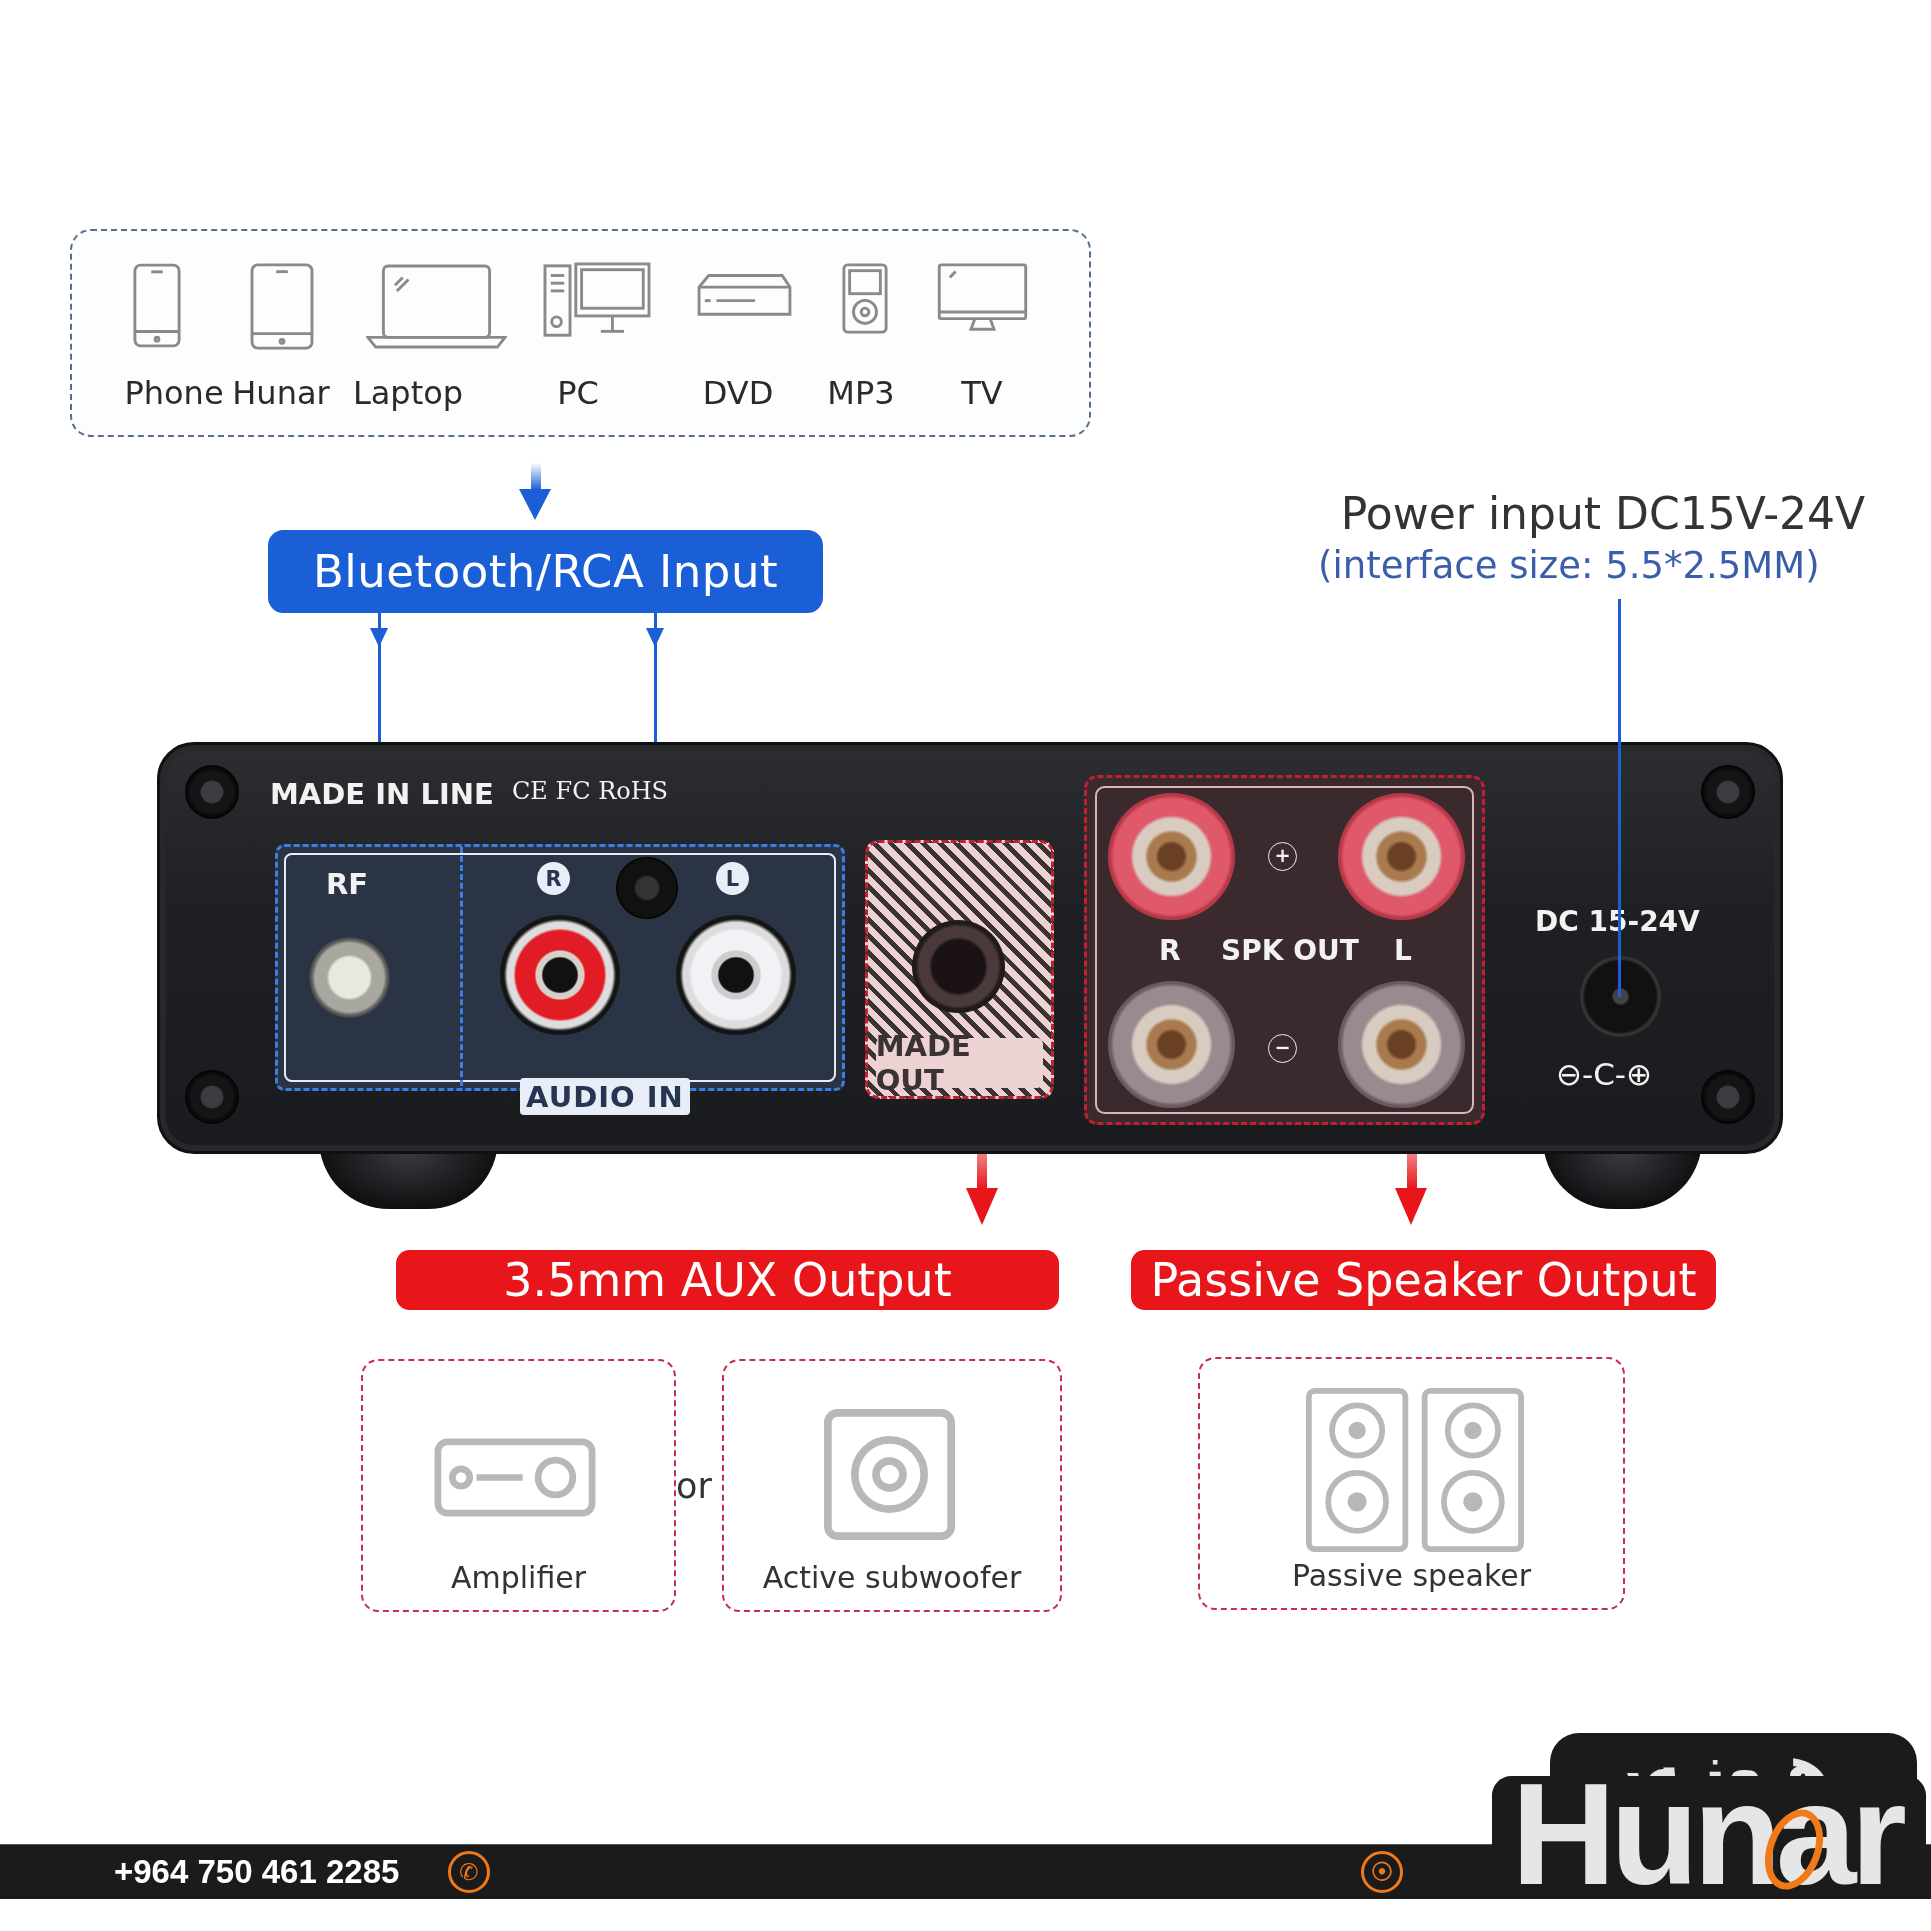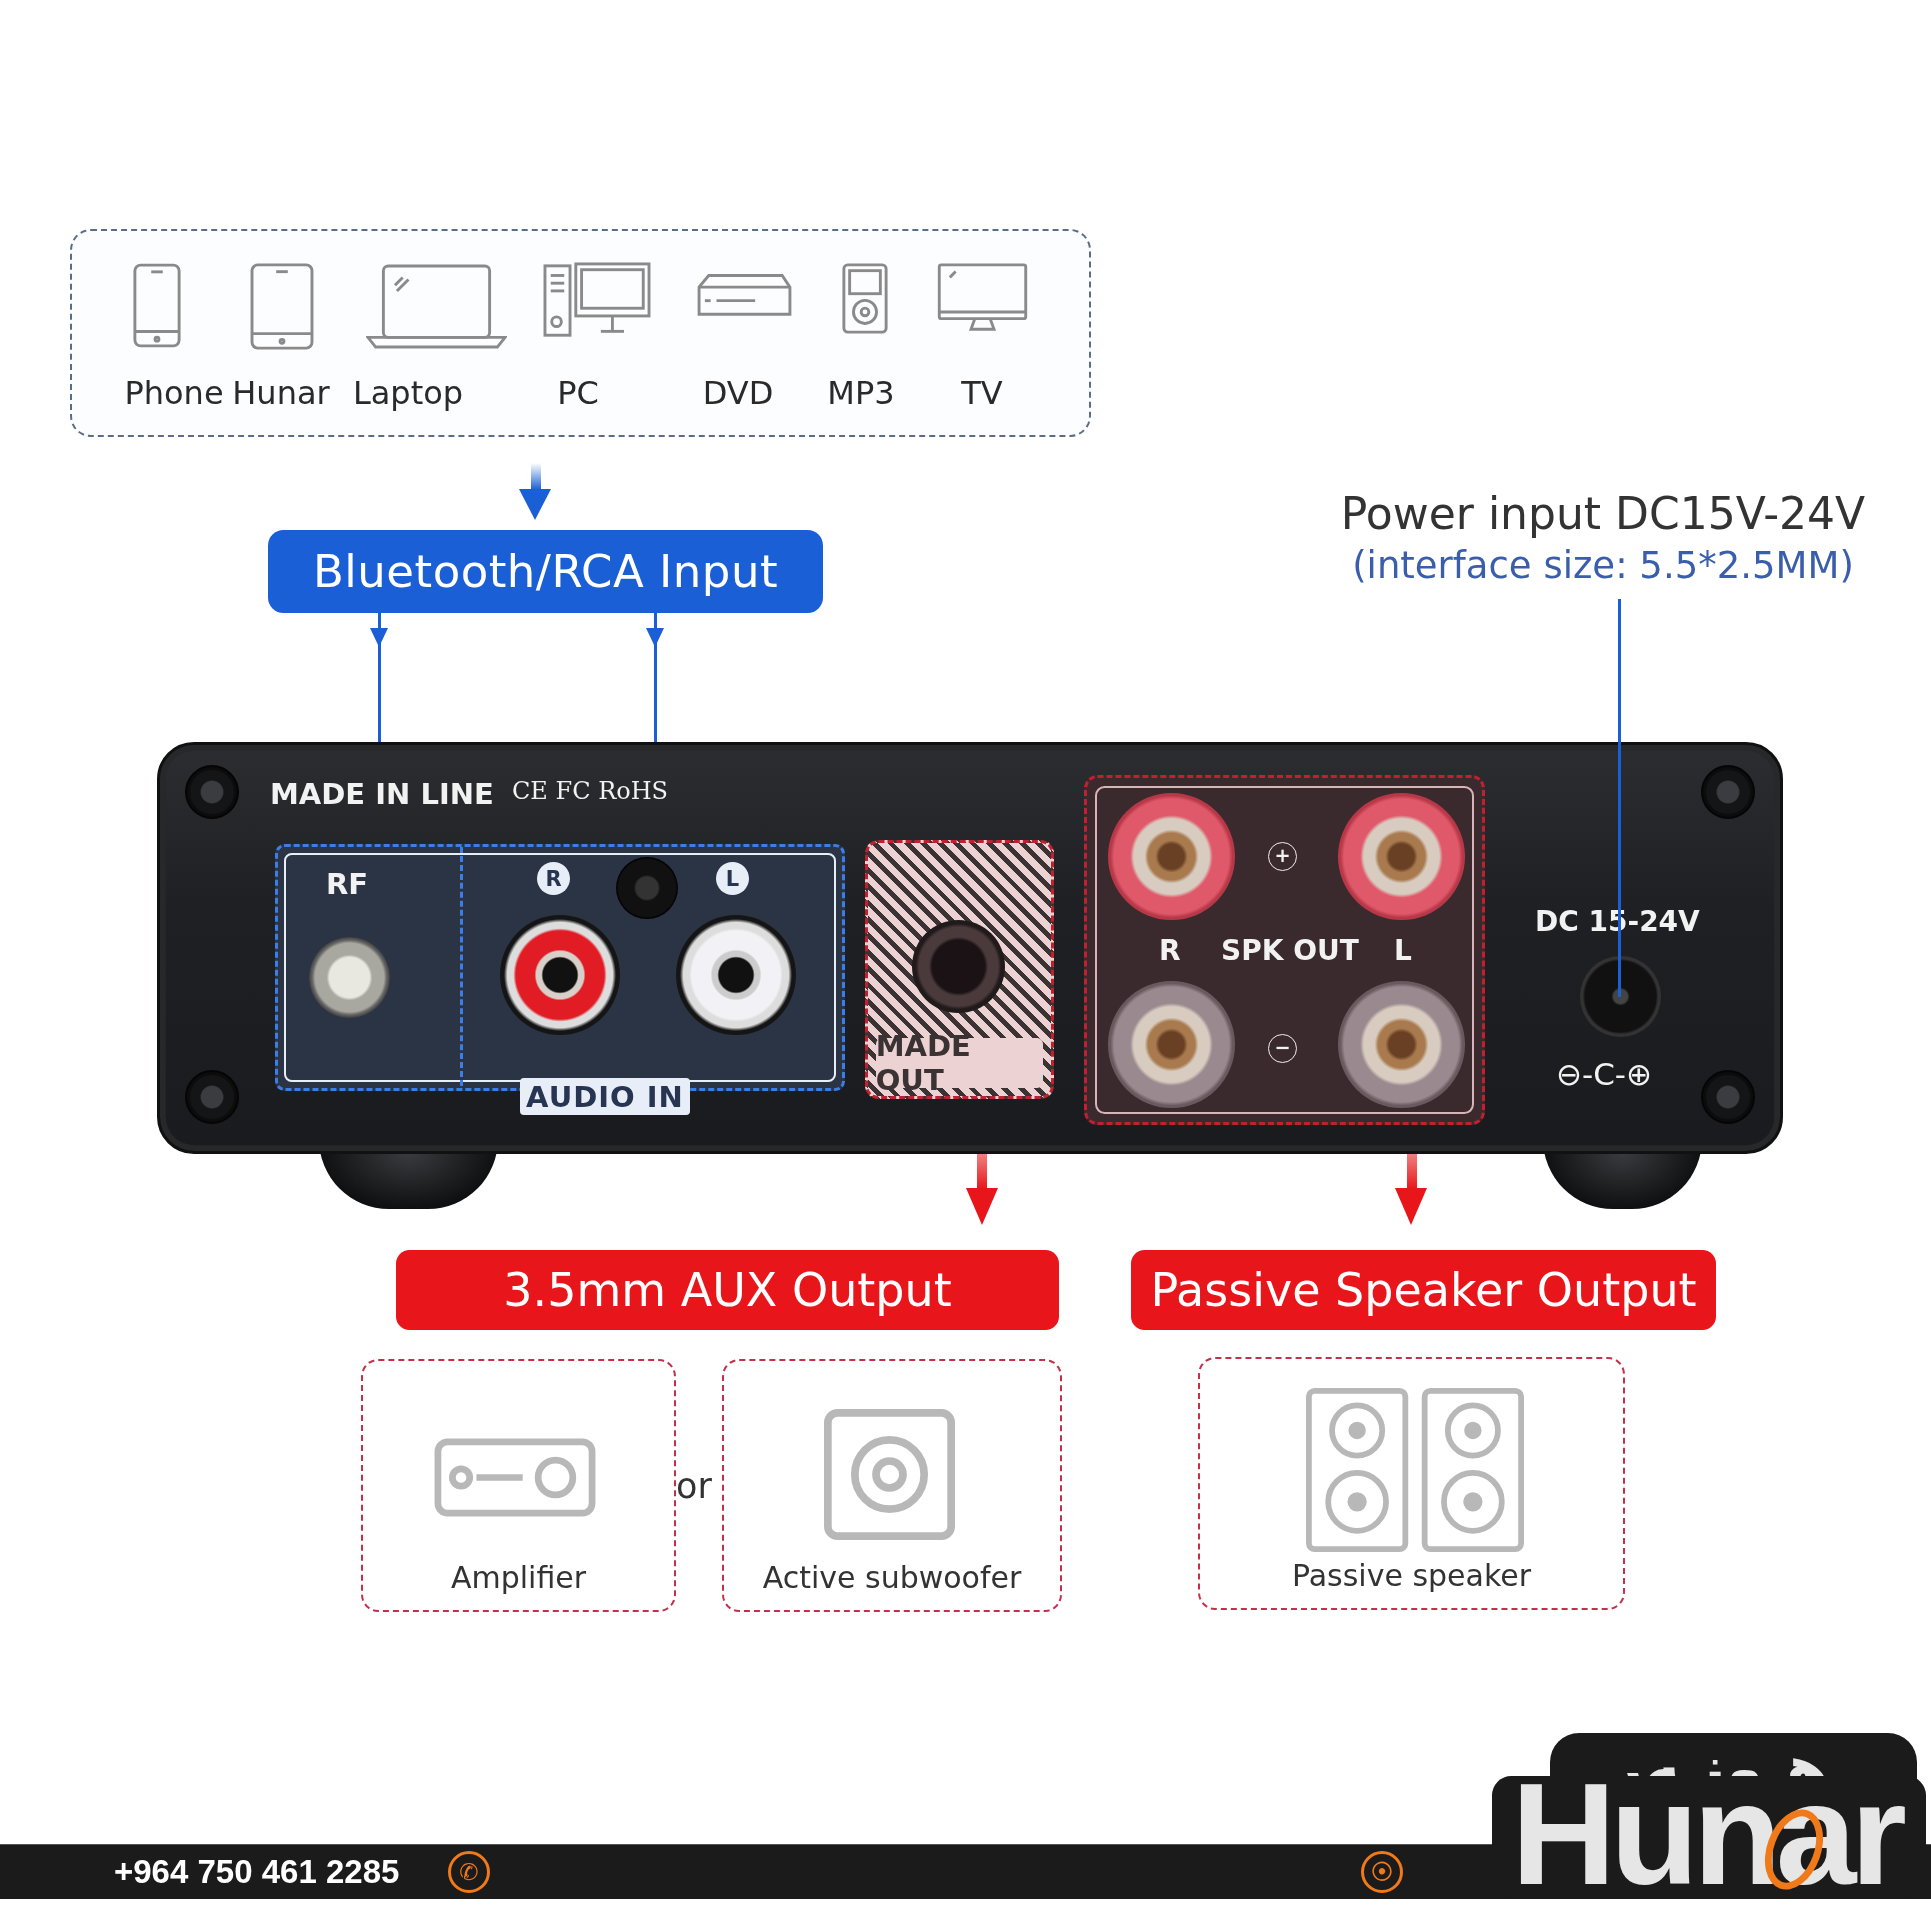--- a/index.html
+++ b/index.html
@@ -14,42 +14,42 @@
   .dev-label { position: absolute; top: 143px; font-size: 32px; color: #2a2a2a; white-space: nowrap; transform: translateX(-50%); }
 
   
   .arrow-shaft { position: absolute; width: 9.7px; }
   .arrow-head { position: absolute; width: 0; height: 0; border-left: 16.4px solid transparent; border-right: 16.4px solid transparent; }
 
   .blue-label { left: 268px; top: 530px; width: 555px; height: 83px; background: #1a5fd6; border-radius: 15.4px; color: #fff; font-size: 45px; display: flex; align-items: center; justify-content: center; letter-spacing: 0.5px; }
   .vline { position: absolute; width: 2.9px; background: #1a5fd6; }
 
   .power1 { left: 1318px; top: 488px; width: 570px; text-align: center; font-size: 44px; color: #333; white-space: nowrap; }
-  .power2 { left: 1318px; top: 544px; width: 570px; text-align: center; font-size: 37px; color: #3a5eab; white-space: nowrap; }
+  .power2 { left: 1318px; top: 544px; width: 570px; font-size: 37px; color: #3a5eab; white-space: nowrap; }
 
   
   .chassis { left: 157px; top: 742px; width: 1626px; height: 412px; background: linear-gradient(180deg, #2b2d31 0%, #1e2024 40%, #1a1b1e 100%); border-radius: 37px; border: 3.9px solid #101113; box-shadow: inset 0 0 0 5.8px #262829; }
   .screw { position: absolute; width: 54px; height: 54px; border-radius: 50%; background: radial-gradient(circle, #3a3c40 0 30%, #141517 34% 60%, #0c0c0d 64%); border: 2.9px solid #050505; }
   .silk { position: absolute; color: #f2f2f2; font-family: "DejaVu Sans", sans-serif; font-weight: bold; white-space: nowrap; }
 
   .rf-panel { left: 275px; top: 844px; width: 570px; height: 247px; background: #2a3445; border: 3.9px dashed #3c7ee8; border-radius: 9.7px; }
   .rf-panel-inner { position: absolute; left: 5.8px; top: 5.8px; right: 5.8px; bottom: 5.8px; border: 2.9px solid #e8eef8; border-radius: 7.7px; }
   .audio-in-tag { position: absolute; left: 473px; top: 1078px; width: 170px; height: 37px; background: #e8eef8; border-radius: 3.9px; color: #273552; font-weight: bold; font-size: 29px; display: flex; align-items: center; justify-content: center; letter-spacing: 1px; margin-left: 47px; }
   .rca { position: absolute; border-radius: 50%; }
 
   .lineout { left: 865px; top: 840px; width: 189px; height: 259px; border: 3.9px dashed #c02030; border-radius: 13.5px; background: repeating-linear-gradient(45deg, #ecd2d3 0 6.8px, #3a3233 6.8px 11.6px); }
   .lineout-label { position: absolute; left: 7.7px; right: 7.7px; bottom: 7.7px; height: 50px; background: #ecd2d3; color: #3a3233; font-weight: bold; font-size: 29px; display: flex; align-items: center; justify-content: center; border-radius: 5.8px; }
 
   .spk { left: 1084px; top: 775px; width: 401px; height: 350px; border: 3.9px dashed #c02030; border-radius: 13.5px; background: #3a2a2e; }
   .spk-inner { position: absolute; left: 7.7px; top: 7.7px; right: 7.7px; bottom: 7.7px; border: 2.9px solid #d8b5b8; border-radius: 9.7px; }
   .post { position: absolute; width: 127px; height: 127px; border-radius: 50%; }
 
   .foot { position: absolute; background: radial-gradient(ellipse at 50% 20%, #3a3b3e, #0f1012 70%); border-radius: 0 0 87px 87px; }
 
-  .red-label { height: 80px; background: #e8161a; border-radius: 13.5px; color: #fff; font-size: 46px; display: flex; align-items: center; justify-content: center; white-space: nowrap; }
+  .red-label { height: 60px; background: #e8161a; border-radius: 13.5px; color: #fff; font-size: 46px; display: flex; align-items: center; justify-content: center; white-space: nowrap; }
   .out-box { border: 2.9px dashed #c4304a; border-radius: 17.4px; background: #fff; }
   .out-label { position: absolute; left: 0; right: 0; bottom: 15.4px; text-align: center; font-size: 30px; color: #333; }
   .out-box svg { position: absolute; stroke: #b8b8b8; fill: none; }
 
   .footer { left: 0; top: 1844px; width: 1931px; height: 55px; background: #1b1b1b; border-top: 1.9px solid #555; }
   .footer-text { position: absolute; top: 7.7px; color: #fff; font-size: 32px; font-weight: bold; white-space: nowrap; }
   .ficon { position: absolute; top: 5.8px; width: 42px; height: 42px; border: 3.9px solid #f07a1a; border-radius: 50%; color: #f07a1a; font-size: 23px; display: flex; align-items: center; justify-content: center; }
 
   .logo { left: 1492px; top: 1733px; width: 434px; height: 164px; }
 </style>

